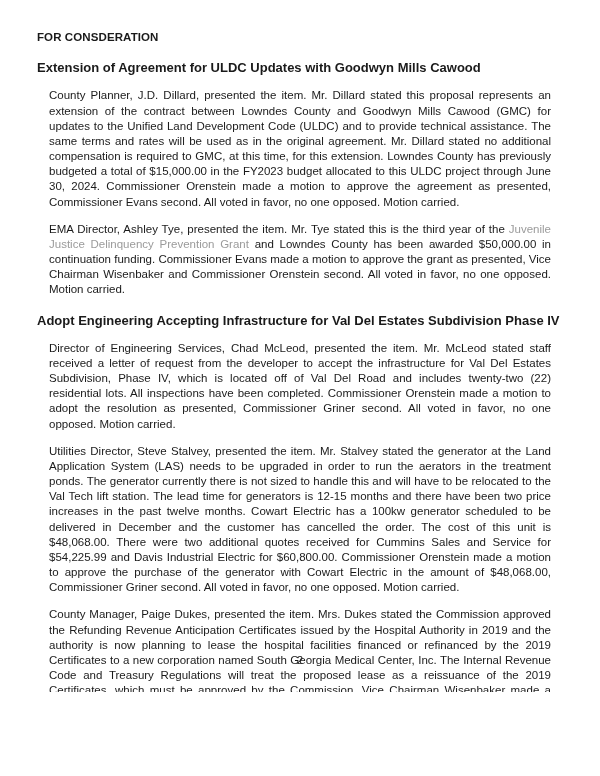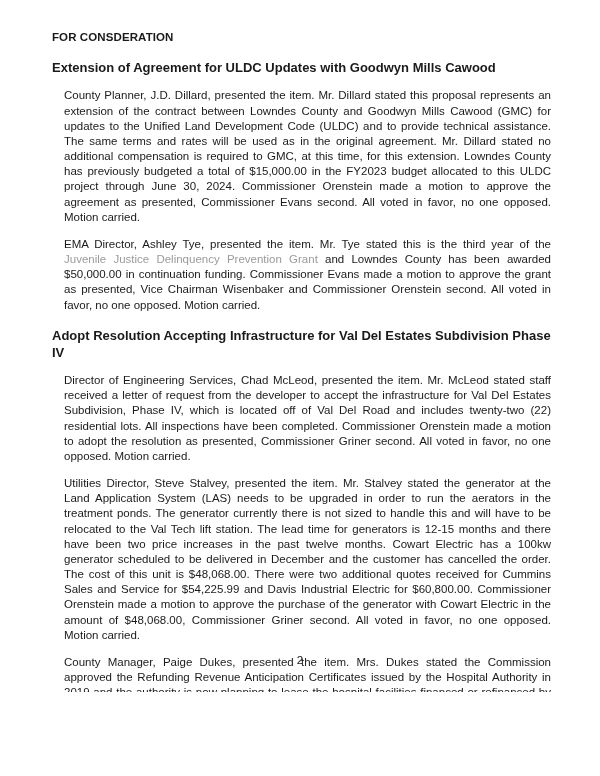--- a/index.html
+++ b/index.html
@@ -6,21 +6,21 @@
     margin: 0;
     padding: 0;
     background: #ffffff;
   }
   .page {
     position: relative;
     width: 600px;
     height: 692px;
     background: #ffffff;
     box-sizing: border-box;
-    padding: 30px 37px 0 52px;
+    padding: 30px 37px 0 37px;
     font-family: "Liberation Sans", sans-serif;
     font-size: 11.5px;
     line-height: 1.32;
     color: #1a1a1a;
   }
   .doc-title {
     font-weight: bold;
     font-size: 11.5px;
     margin: 0 0 14px 0;
     letter-spacing: 0.1px;
@@ -58,21 +58,21 @@
   <section class="doc-section">
     <h2>Extension of Agreement for ULDC Updates with Goodwyn Mills Cawood</h2>
     <p><span>County Planner, J.D. Dillard, presented the item.  Mr. Dillard stated this proposal represents an extension of the contract between Lowndes County and Goodwyn Mills Cawood (GMC) for updates to the Unified Land Development Code (ULDC) and to provide technical assistance.  The same terms and rates will be used as in the original agreement.  Mr. Dillard stated no additional compensation is required to GMC, at this time, for this extension.  Lowndes County has previously budgeted a total of $15,000.00 in the FY2023 budget allocated to this ULDC project through June 30, 2024.  Commissioner Orenstein made a motion to approve the agreement as presented, Commissioner Evans second.  All voted in favor, no one opposed.  Motion carried.</span></p>
   </section>
 
   <section class="doc-section">
     <p><span>EMA Director, Ashley Tye, presented the item.  Mr. Tye stated this is the third year of the </span><span class="muted">Juvenile Justice Delinquency Prevention Grant</span><span> and Lowndes County has been awarded $50,000.00 in continuation funding. Commissioner Evans made a motion to approve the grant as presented, Vice Chairman Wisenbaker and Commissioner Orenstein second.  All voted in favor, no one opposed.  Motion carried.</span></p>
   </section>
 
   <section class="doc-section">
-    <h2>Adopt Resolution Accepting Infrastructure for Val Del Estates Subdivision Phase IV</h2>
+    <h2>Adopt Engineering Accepting Infrastructure for Val Del Estates Subdivision Phase IV</h2>
     <p><span>Director of Engineering Services, Chad McLeod, presented the item.  Mr. McLeod stated staff received a letter of request from the developer to accept the infrastructure for Val Del Estates Subdivision, Phase IV, which is located off of Val Del Road and includes twenty-two (22) residential lots.  All inspections have been completed.  Commissioner Orenstein made a motion to adopt the resolution as presented, Commissioner Griner second.  All voted in favor, no one opposed.  Motion carried.</span></p>
   </section>
 
   <section class="doc-section">
     <p><span>Utilities Director, Steve Stalvey, presented the item.  Mr. Stalvey stated the generator at the Land Application System (LAS) needs to be upgraded in order to run the aerators in the treatment ponds.  The generator currently there is not sized to handle this and will have to be relocated to the Val Tech lift station.  The lead time for generators is 12-15 months and there have been two price increases in the past twelve months.  Cowart Electric has a 100kw generator scheduled to be delivered in December and the customer has cancelled the order.  The cost of this unit is $48,068.00.  There were two additional quotes received for Cummins Sales and Service for $54,225.99 and Davis Industrial Electric for $60,800.00.  Commissioner Orenstein made a motion to approve the purchase of the generator with Cowart Electric in the amount of $48,068.00, Commissioner Griner second.  All voted in favor, no one opposed.  Motion carried.</span></p>
   </section>
 
   <section class="doc-section">
     <p><span>County Manager, Paige Dukes, presented the item.  Mrs. Dukes stated the Commission approved the Refunding Revenue Anticipation Certificates issued by the Hospital Authority in 2019 and the authority is now planning to lease the hospital facilities financed or refinanced by the 2019 Certificates to a new corporation named South Georgia Medical Center, Inc.  The Internal Revenue Code and Treasury Regulations will treat the proposed lease as a reissuance of the 2019 Certificates, which must be approved by the Commission.  Vice Chairman Wisenbaker made a motion to approve the resolution as presented, Commissioner Orenstein second.  All voted in favor, no one opposed.  Motion carried.</span></p>
   </section>

